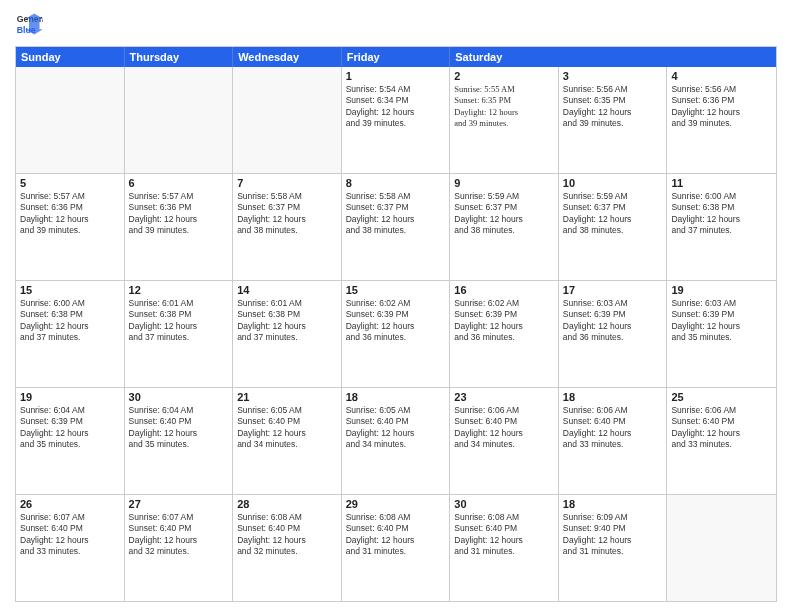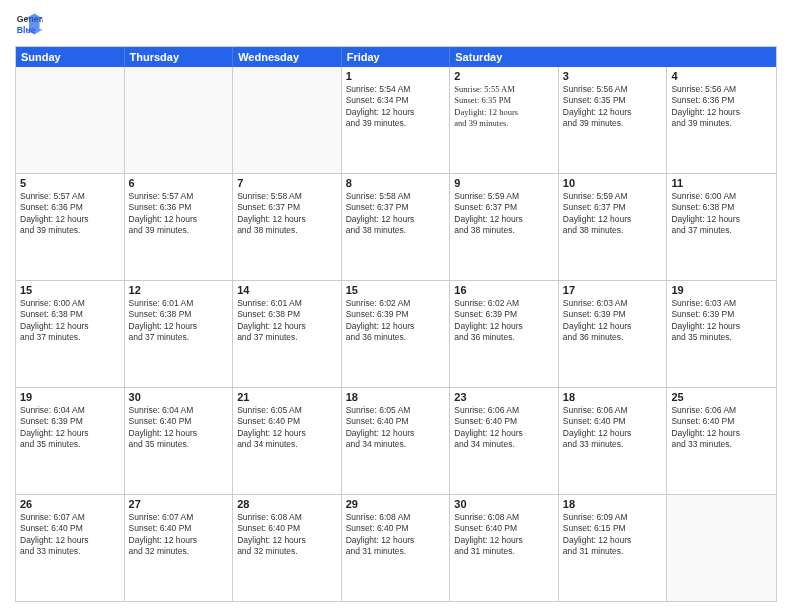--- a/index.html
+++ b/index.html
@@ -343,21 +343,21 @@
           <div class="cal-cell">
             <div class="day-num">30</div>
             <div class="cell-text" style="white-space: pre-line;">Sunrise: 6:08 AM
 Sunset: 6:40 PM
 Daylight: 12 hours
 and 31 minutes.</div>
           </div>
           <div class="cal-cell">
             <div class="day-num">18</div>
             <div class="cell-text" style="white-space: pre-line;">Sunrise: 6:09 AM
-Sunset: 6:15 PM
+Sunset: 9:40 PM
 Daylight: 12 hours
 and 31 minutes.</div>
           </div>
           <div class="cal-cell empty"></div>
         </div>
       </div>
   </div>
 </div>
 
 </body></html>

